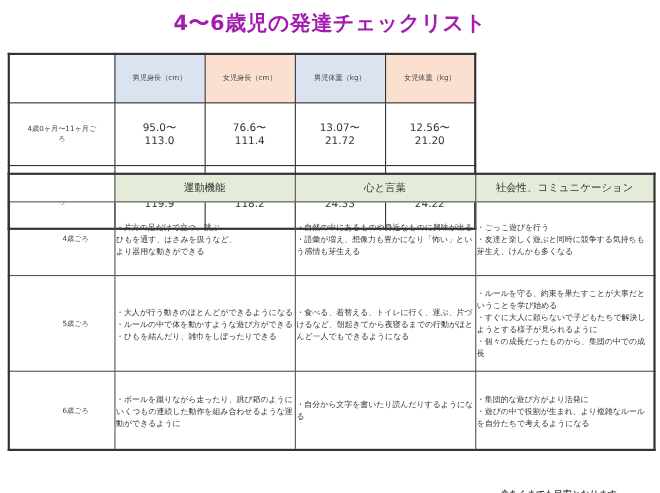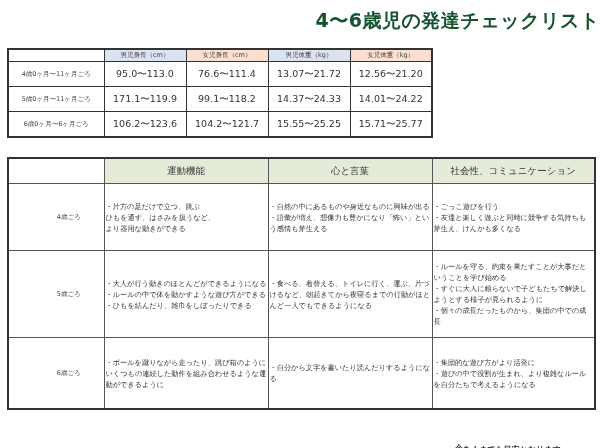--- a/index.html
+++ b/index.html
@@ -1,26 +1,26 @@
 <!DOCTYPE html>
 <html><head>
 <meta charset="utf-8">
 <style>
   html, body { margin: 0; padding: 0; }
   body {
     width: 600px; height: 448px; background: #ffffff; position: relative; overflow: hidden;
     font-family: "DejaVu Sans", "Liberation Sans", sans-serif; color: #333;
   }
   .title {
-    position: absolute; left: 0; top: 8px; width: 600px; text-align: right;
-    font-size: 19px; font-weight: bold; color: #14532d; letter-spacing: 0.5px;
+    position: absolute; left: 0; top: 8px; width: 600px; text-align: center;
+    font-size: 19px; font-weight: bold; color: #a21caf; letter-spacing: 0.5px;
   }
   table { border-collapse: collapse; position: absolute; table-layout: fixed; }
   #size-table { left: 7px; top: 48px; width: 424px; }
-  #size-table td, #size-table th { border: 1px solid #333; text-align: center; padding: 0; }
+  #size-table td, #size-table th { border: 1px solid #333; text-align: center; padding: 16px; }
   #size-table th { height: 11px; font-size: 6.5px; font-weight: normal; color: #444; }
   #size-table td { height: 24px; font-size: 9.5px; color: #333; }
   #size-table td.rowlabel { font-size: 6.5px; color: #444; }
   #size-table th.boy { background: #dbe3f1; }
   #size-table th.girl { background: #fbe0cf; }
   #size-table { border: 2px solid #333; }
 
   #dev-table { left: 7px; top: 157px; width: 587px; border: 2px solid #333; }
   #dev-table th { background: #e4ecd9; height: 22px; font-size: 9.5px; font-weight: normal; color: #333; border: 1px solid #555; }
   #dev-table th.blank { background: #fff; }
@@ -61,27 +61,20 @@
     <td>76.6〜111.4</td>
     <td>13.07〜21.72</td>
     <td>12.56〜21.20</td>
   </tr>
   <tr>
     <td class="rowlabel">5歳0ヶ月〜11ヶ月ごろ</td>
     <td>171.1〜119.9</td>
     <td>99.1〜118.2</td>
     <td>14.37〜24.33</td>
     <td>14.01〜24.22</td>
-  </tr>
-  <tr>
-    <td class="rowlabel">6歳0ヶ月〜6ヶ月ごろ</td>
-    <td>106.2〜123.6</td>
-    <td>104.2〜121.7</td>
-    <td>15.55〜25.25</td>
-    <td>15.71〜25.77</td>
   </tr>
 </tbody>
   </table>
 
 <table id="dev-table">
   <colgroup>
     <col style="width:96px">
       <col style="width:164px">
       <col style="width:164px">
       <col style="width:163px">

